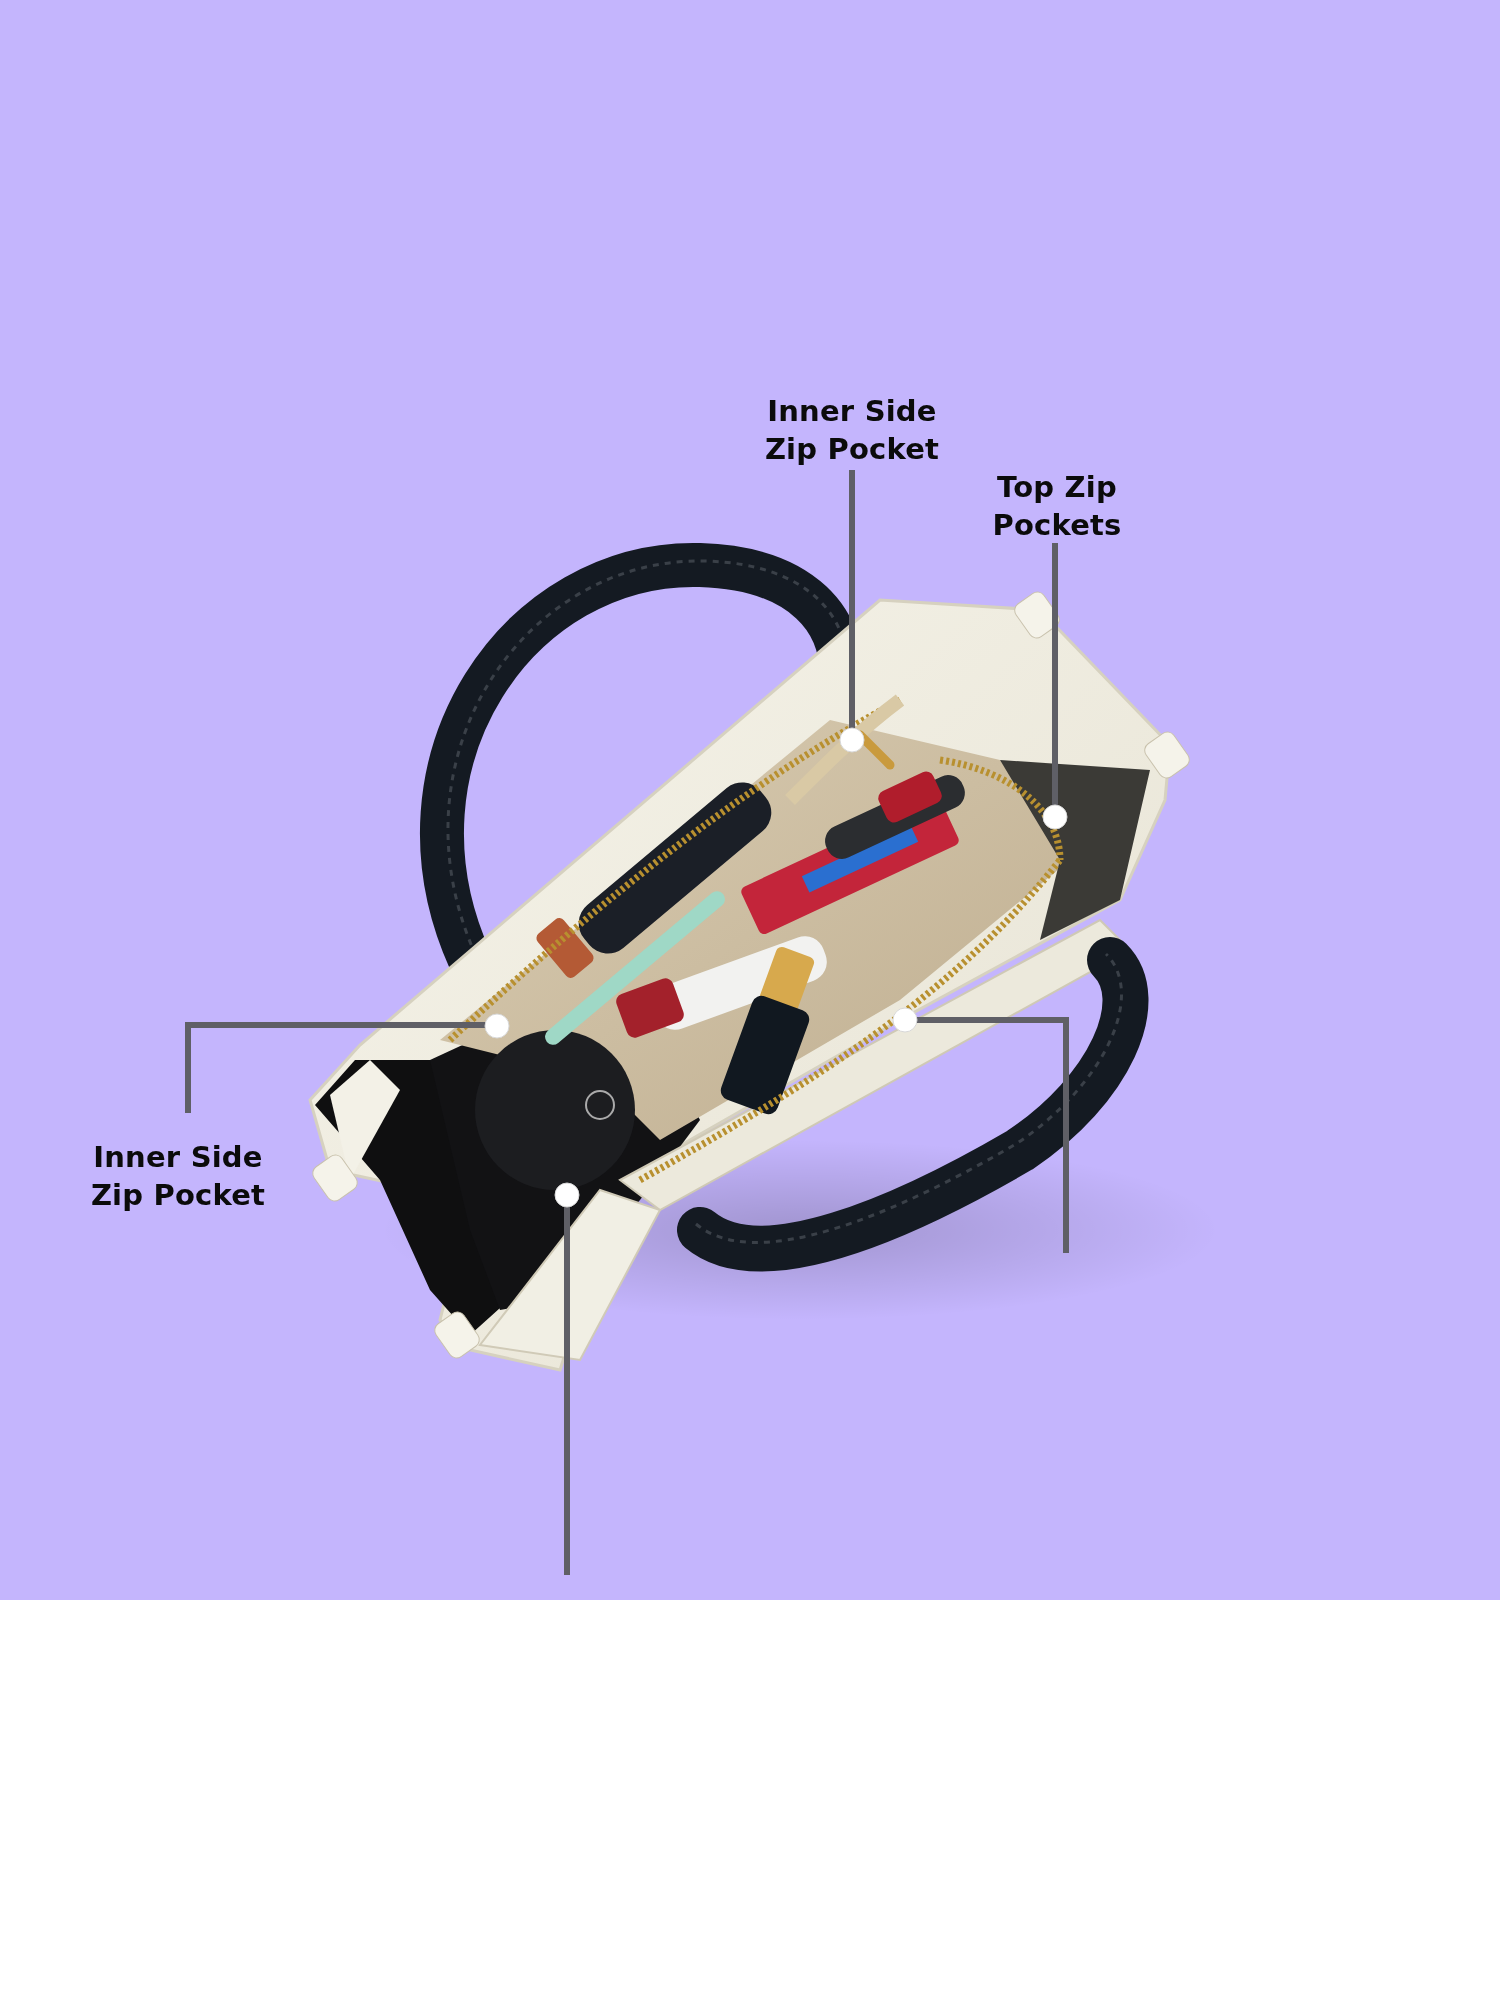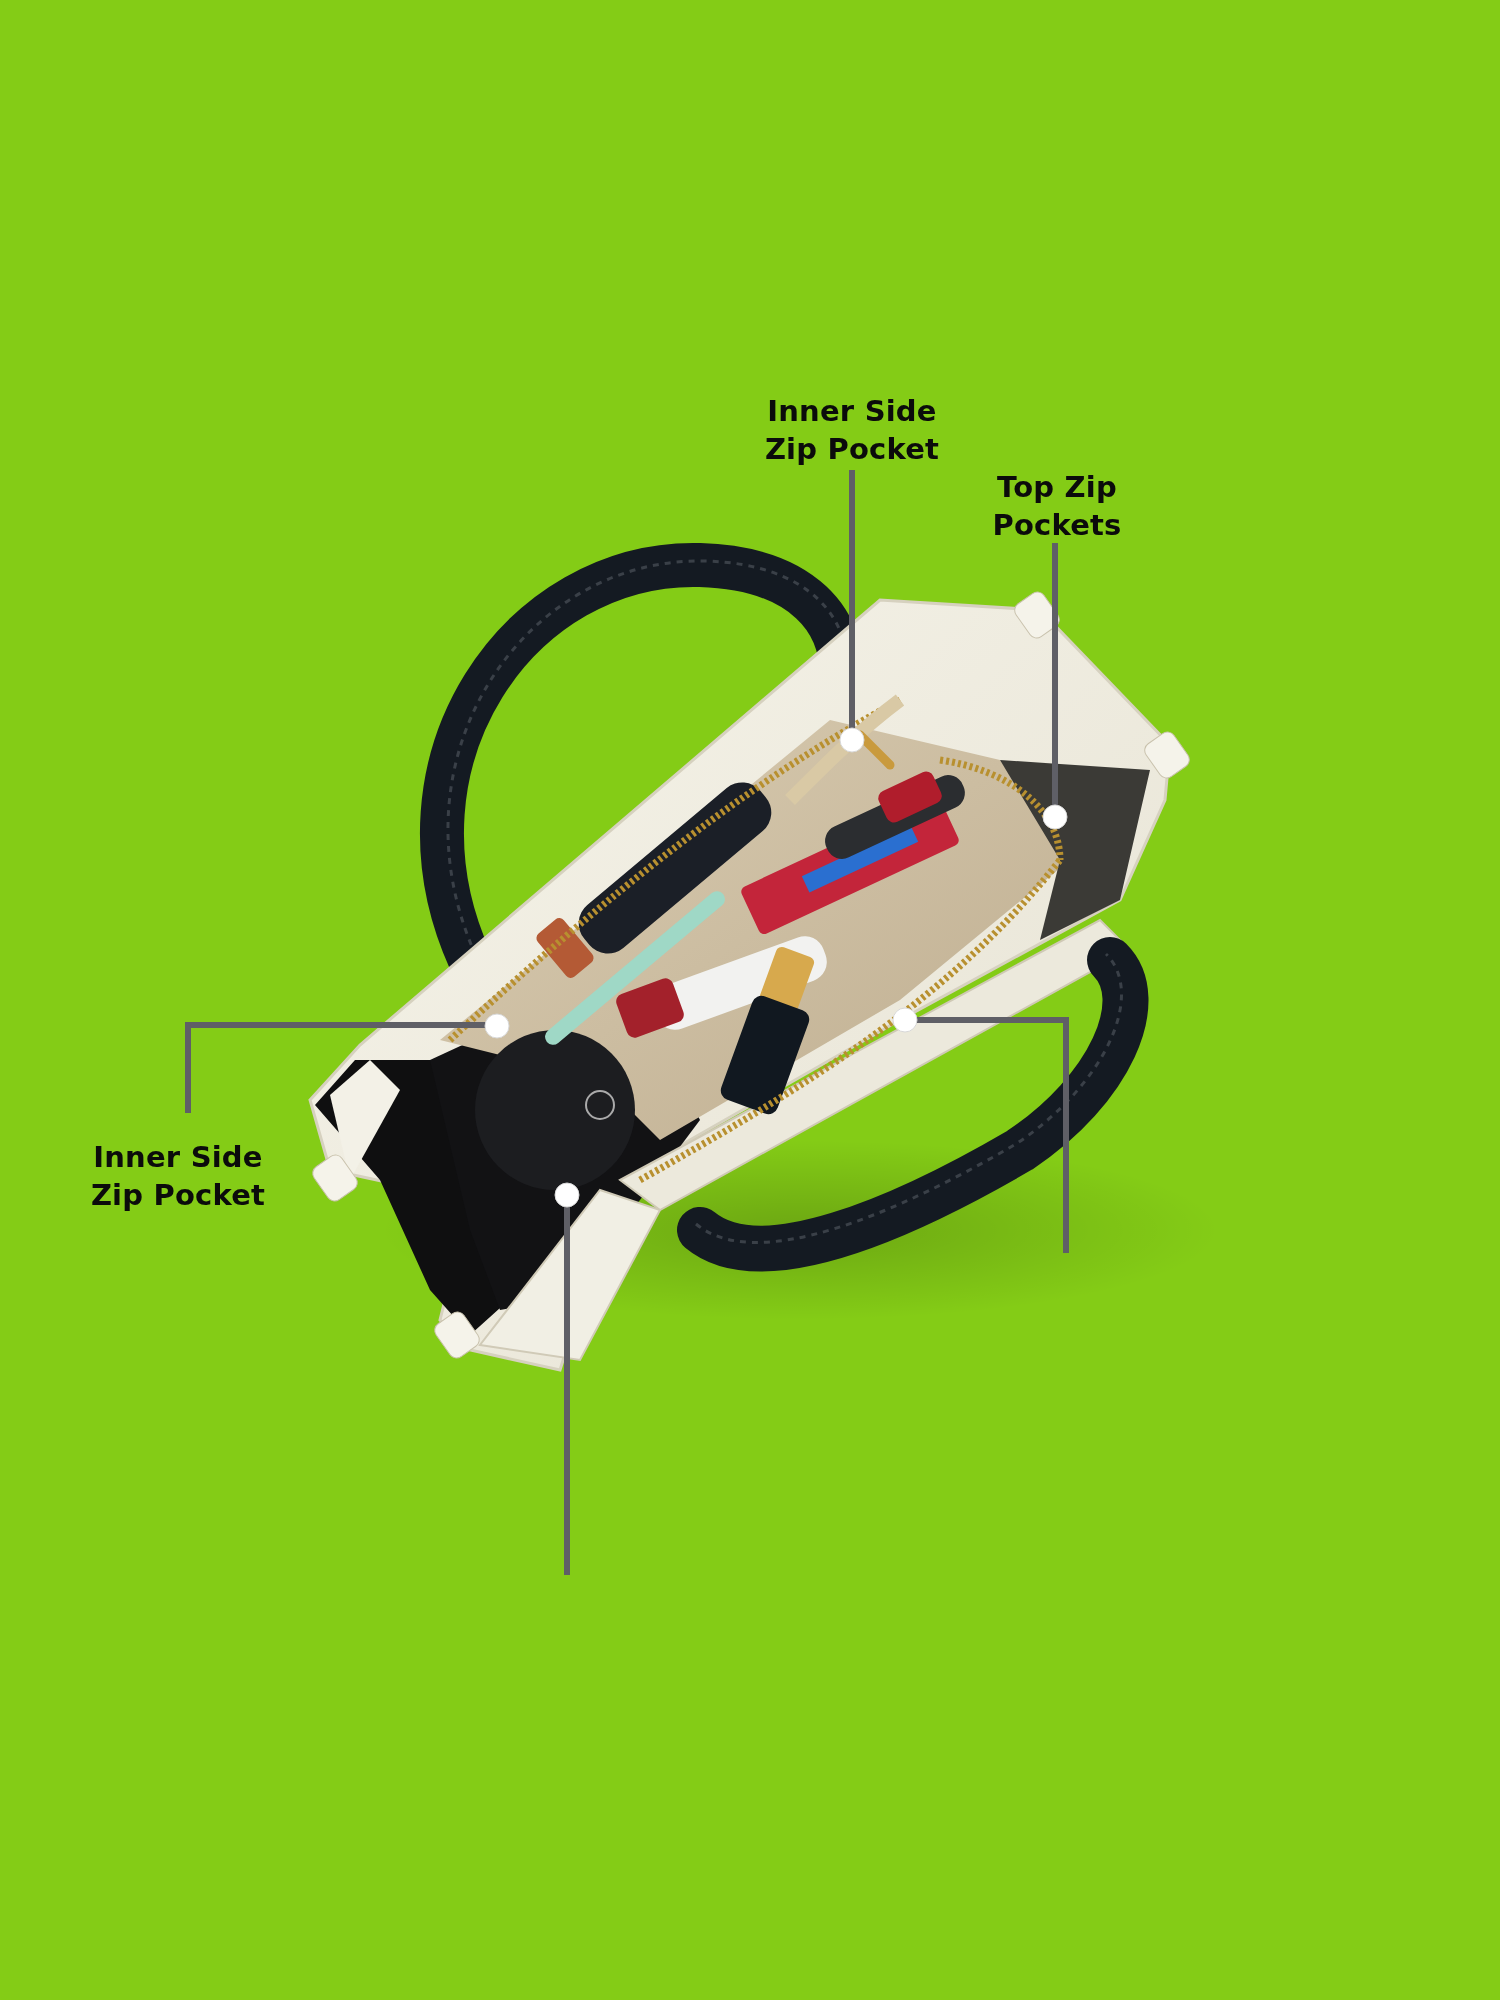--- a/index.html
+++ b/index.html
@@ -1,16 +1,16 @@
 <!DOCTYPE html>
 <html><head>
 <meta charset="utf-8">
 <style>
   html, body { margin:0; padding:0; background:#ffffff; }
-  #canvas { position:relative; width:1500px; height:2000px; background:#84cc16; overflow:hidden;text-decoration:underline; }
+  #canvas { position:relative; width:1500px; height:1600px; background:#c4b5fd; overflow:hidden;text-decoration:underline; }
   #bag-art { position:absolute; left:0; top:0; width:1500px; height:2000px; }
   .callout-label {
     position:absolute; text-align:center; color:#0b0b0b;
     font-family:"DejaVu Sans", sans-serif; font-weight:bold; font-size:29px; line-height:38px;
     letter-spacing:0.2px; white-space:nowrap; transform:translateX(-50%);
   }
   .callout-label span { display:block; }
 </style>
 </head>
 <body>

